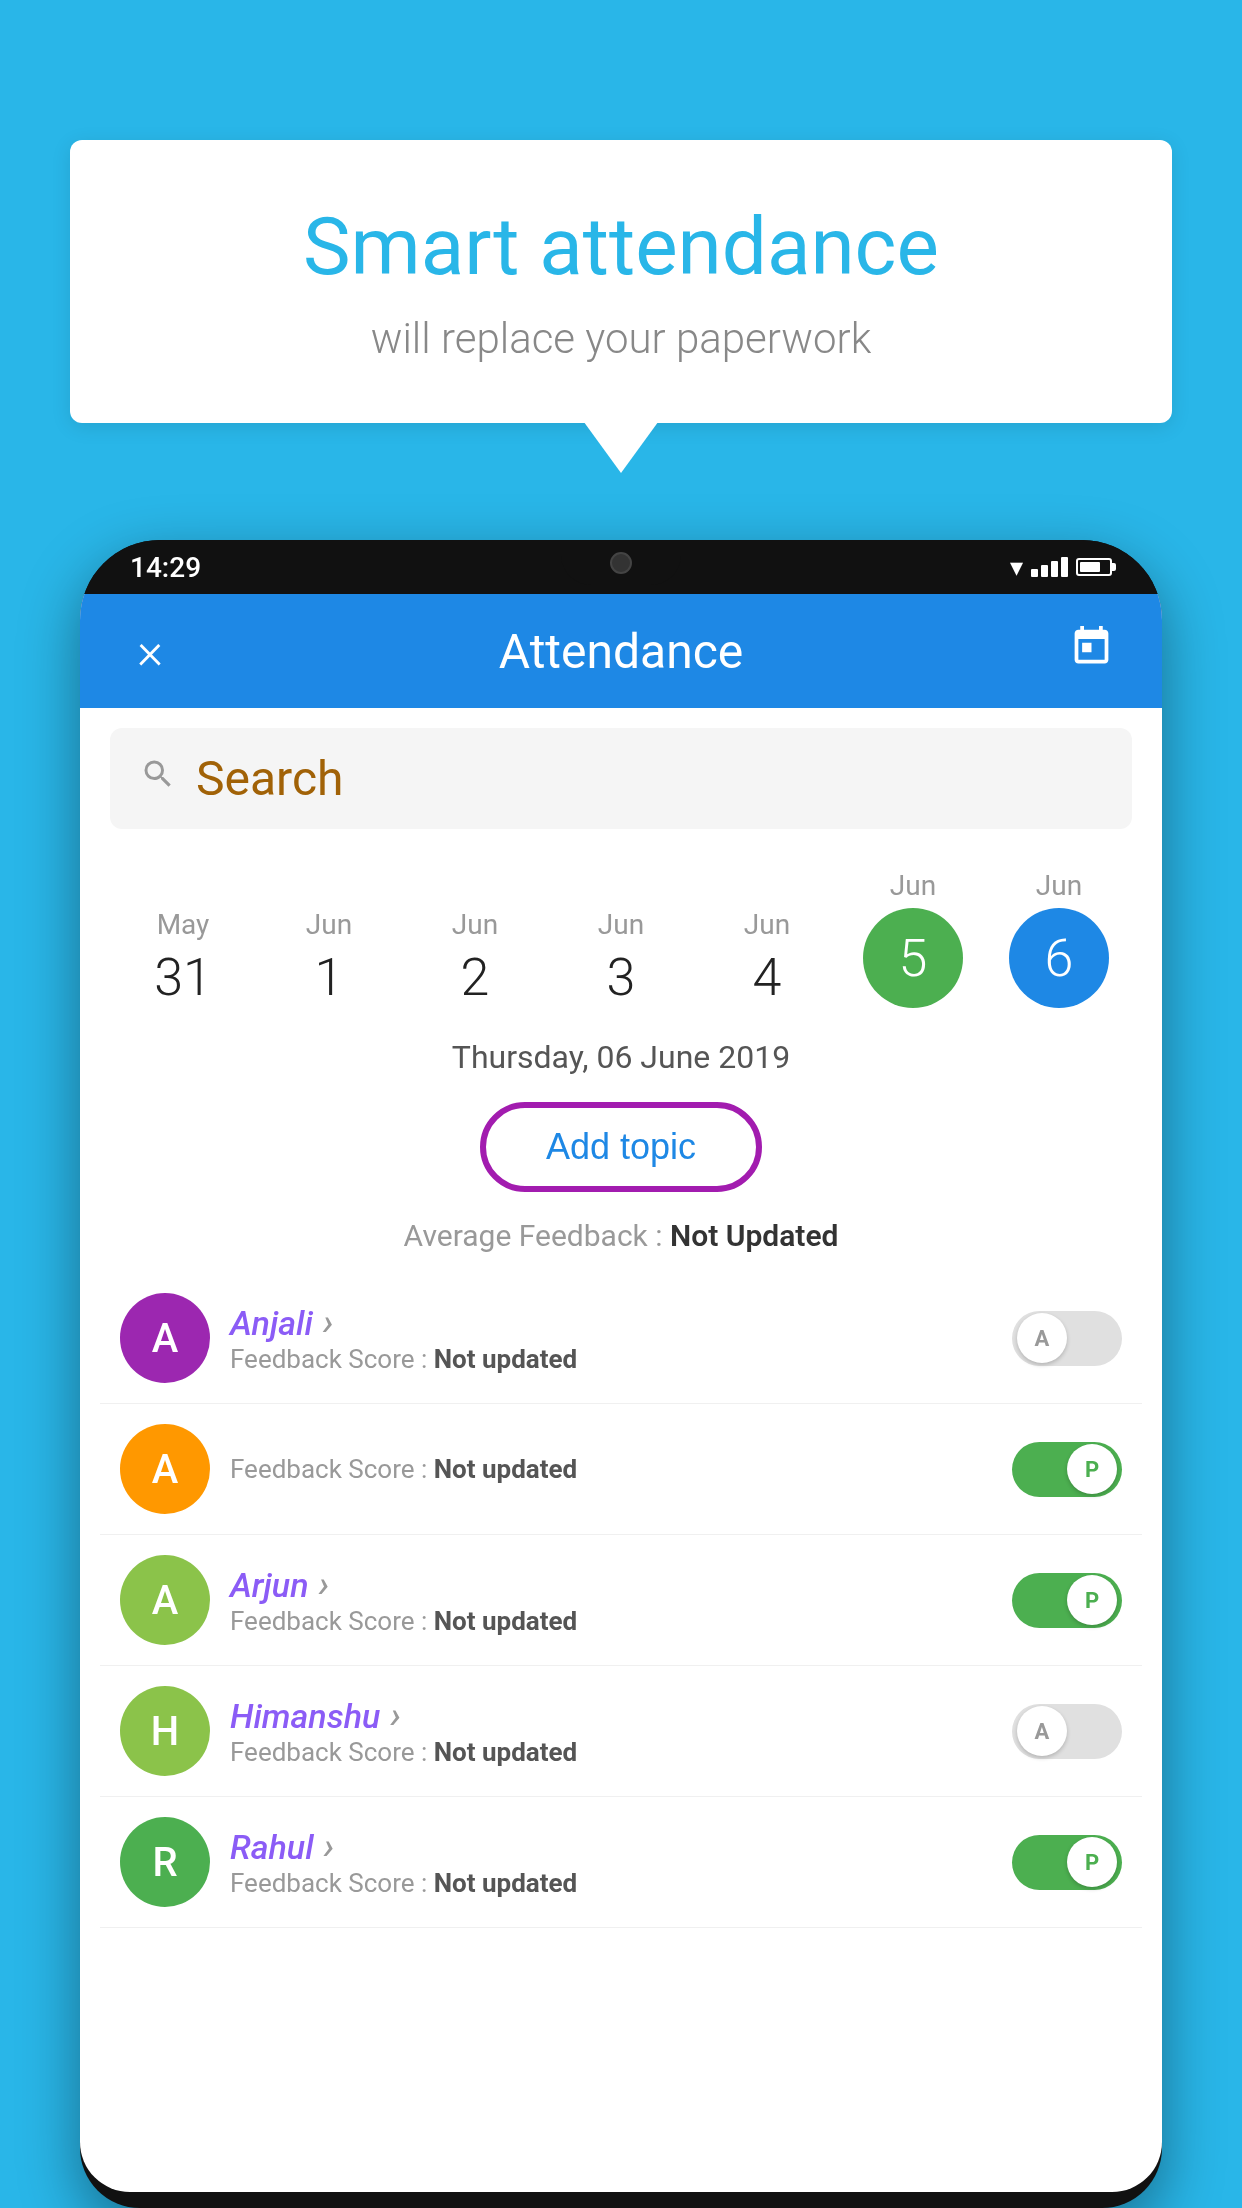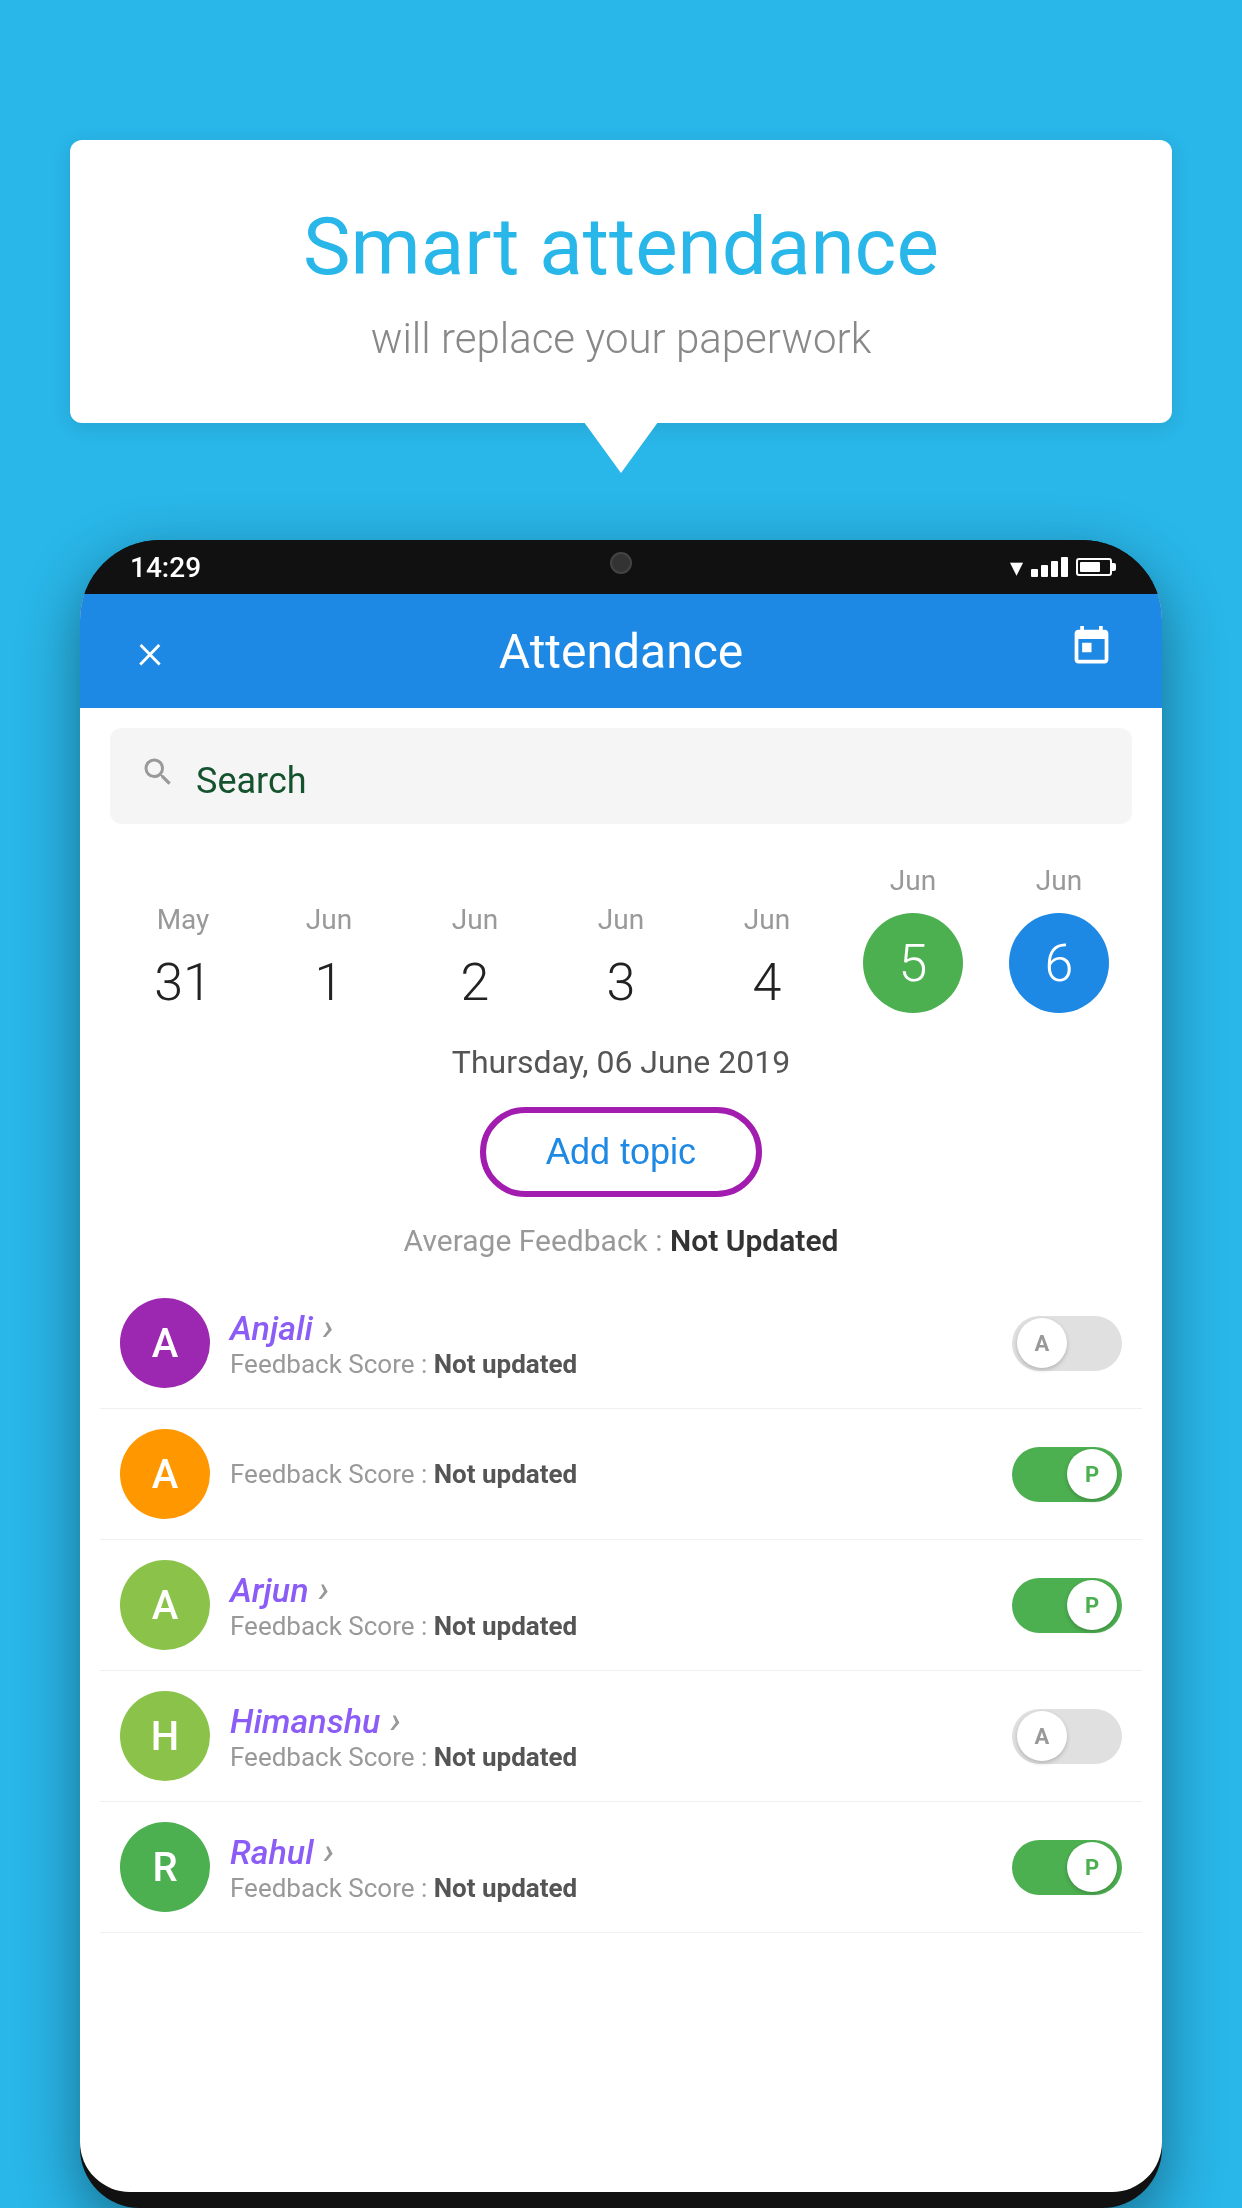--- a/index.html
+++ b/index.html
@@ -176,39 +176,38 @@
       align-items: center;
       gap: 20px;
     }
 
     .search-icon {
       color: #999;
       font-size: 36px;
     }
 
     .search-text {
-      color: #14532d;
-      font-size: 36px;
-      margin-top: 10px;
+      color: #a16207;
+      font-size: 48px;
     }
 
     
     .date-picker {
       padding: 20px 30px;
       display: flex;
       justify-content: space-around;
       align-items: flex-end;
       flex-shrink: 0;
     }
 
     .date-item {
       display: flex;
       flex-direction: column;
       align-items: center;
-      gap: 16px;
+      gap: 6px;
       min-width: 100px;
     }
 
     .date-month {
       color: #999;
       font-size: 28px;
     }
 
     .date-day {
       font-size: 52px;

